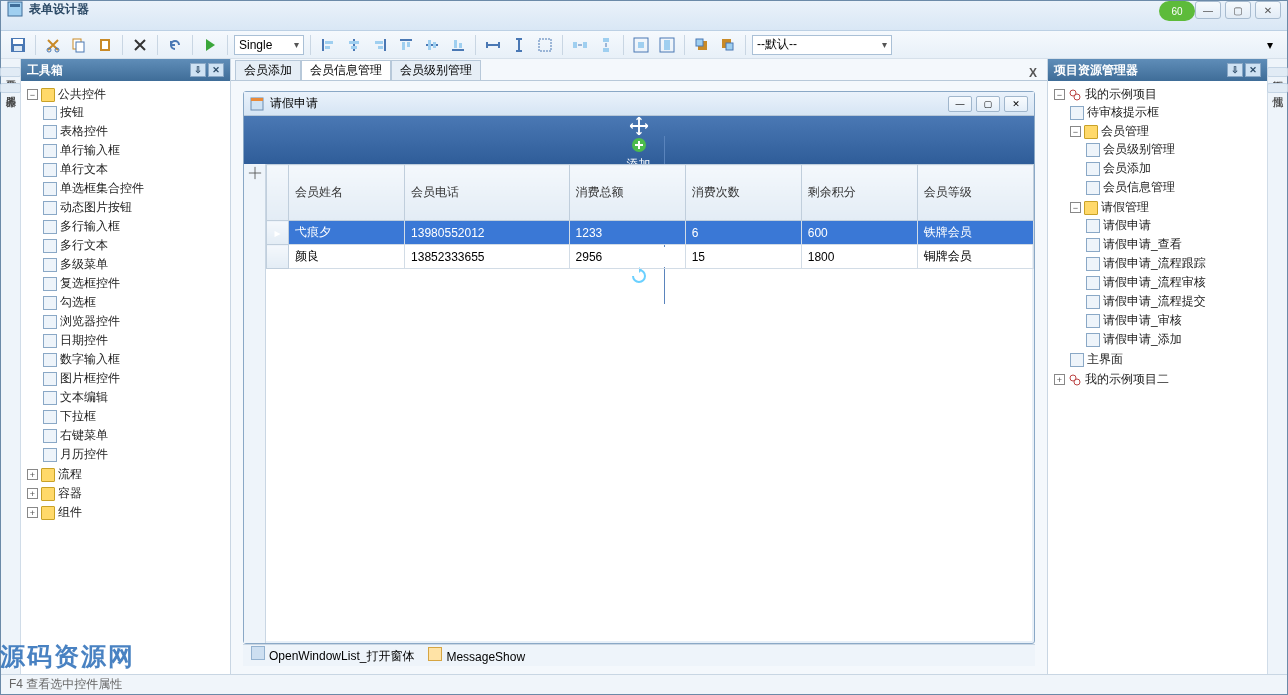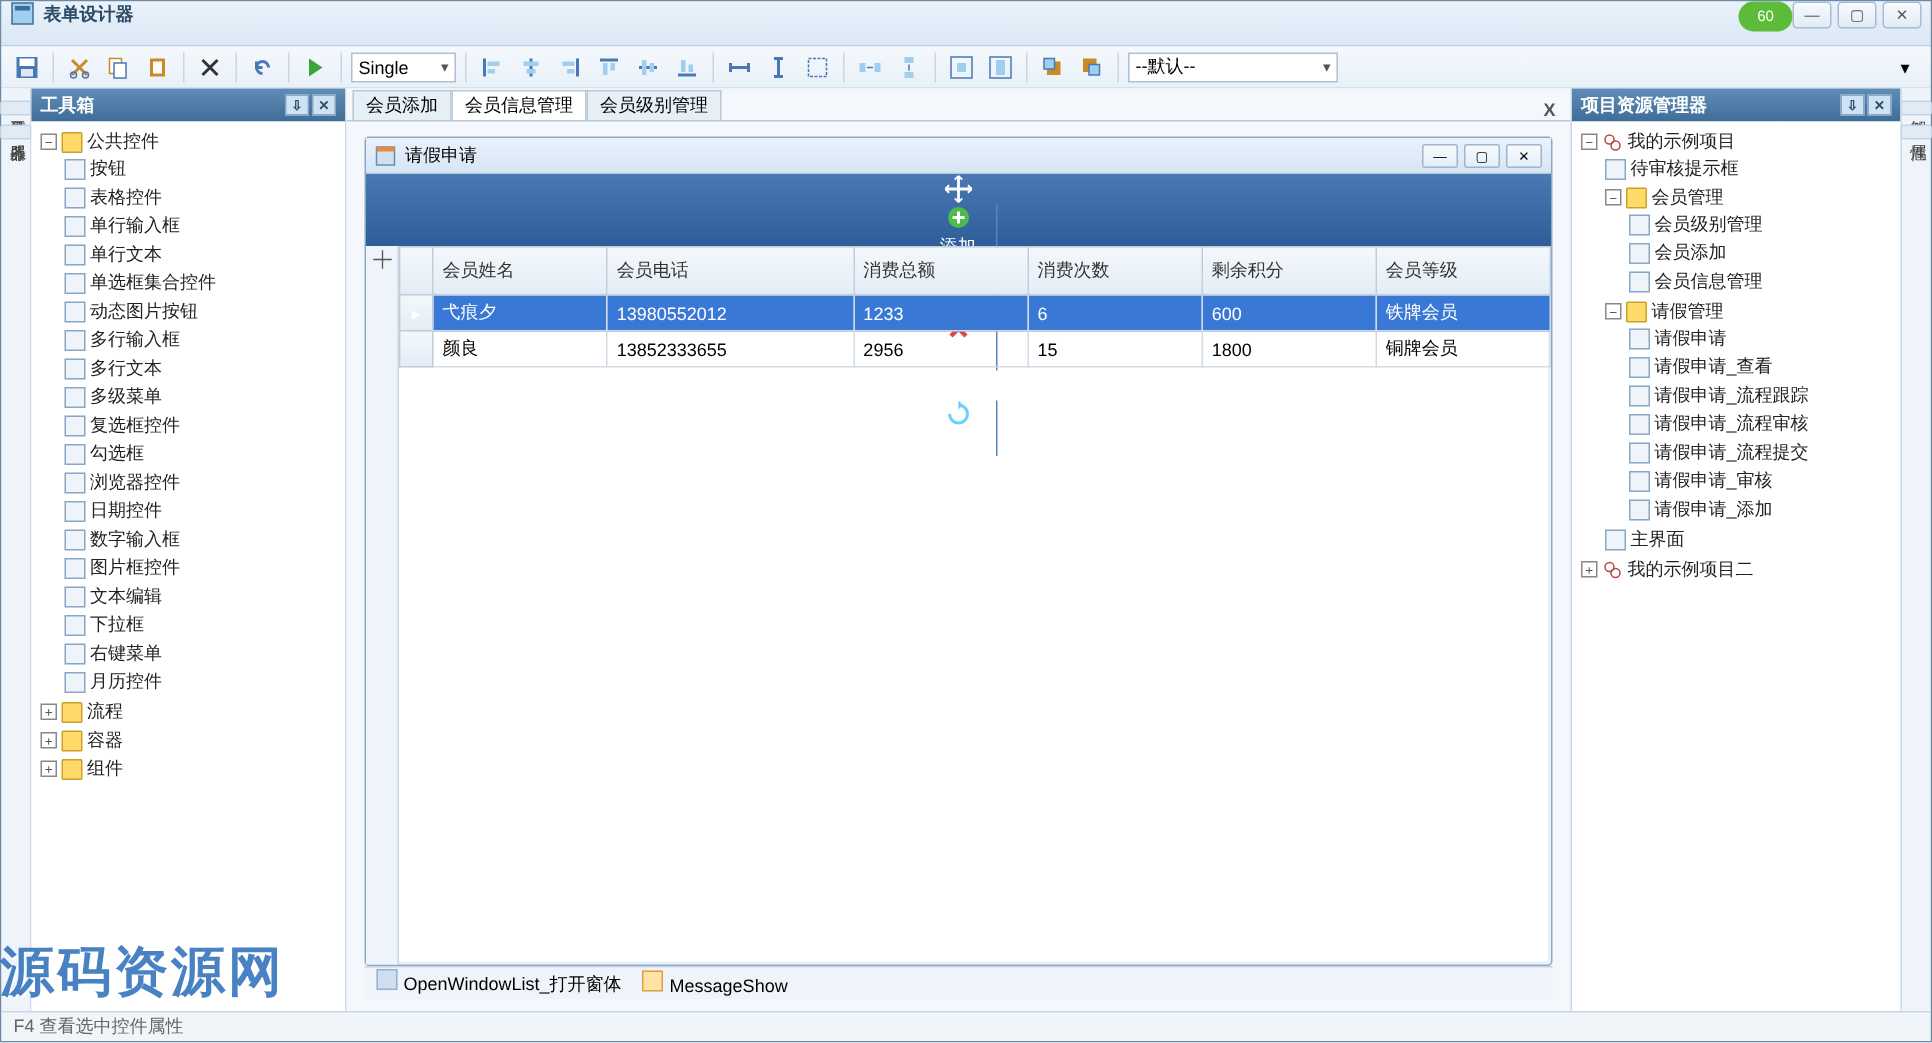--- a/index.html
+++ b/index.html
@@ -46,30 +46,30 @@
 .innerwin .iwtitle { height:24px; background: linear-gradient(#eaf2fb,#d6e5f4); display:flex; align-items:center; padding:0 6px; border-bottom:1px solid #b7c8d9; }
 .iwtitle .iwico { width:14px; height:14px; margin-right:6px; }
 .iwtitle .iwbtns { margin-left:auto; display:flex; gap:4px; }
 .iwbtn { width:24px; height:16px; border:1px solid #a0b6cc; background:linear-gradient(#f8fbfe,#e4eef8); border-radius:2px; font-size:9px; display:flex; align-items:center; justify-content:center; cursor:pointer; }
 .bluetoolbar { height:48px; background: linear-gradient(#4a78b4,#2f5d99); display:flex; align-items:center; padding:0 2px;flex-direction:column; }
 .btbtn { width:52px; height:46px; display:flex; flex-direction:column; align-items:center; justify-content:center; color:#fff; cursor:pointer; gap:2px; border-right:1px solid #5a84bc; }
 .btbtn svg { width:18px; height:18px; }
 .moveh { width:20px; display:flex; align-items:center; justify-content:center; cursor:move; }
 .grid { flex:1; min-height:0; overflow:auto; }
 .grid table { border-collapse:collapse; width:100%; }
-.grid th { background: linear-gradient(#f4f8fc,#e3ecf5); border:1px solid #c0cedc; text-align:left; padding:7px 6px; font-weight:normal; color:#333; }
+.grid th { background: linear-gradient(#f4f8fc,#e3ecf5); border:1px solid #c0cedc; text-align:left; padding:19px 6px; font-weight:normal; color:#333; }
 .grid td { border:1px solid #d2dce6; padding:3px 6px; }
 .grid .rowsel { width:22px; background: linear-gradient(#f4f8fc,#e3ecf5); border:1px solid #c0cedc; text-align:center; }
 .grid tr.sel td { background:#3a78d6; color:#fff; }
 .grid tr.sel .rowsel { background: linear-gradient(#f4f8fc,#e3ecf5); }
 .statusstrip { height:22px; border-top:1px solid #c9d6e3; background:#eef4fa; display:flex; align-items:center; padding:0 8px; gap:14px; }
 .statusstrip .sico { width:14px; height:14px; background:#cddff1; border:1px solid #94b2d0; display:inline-block; margin-right:4px; }
 .rightstrip { width:20px; background:#eef4fa; border-left:1px solid #d0dce8; display:flex; flex-direction:column; align-items:center; padding-top:8px; gap:6px; }
 .solpanel { width:220px; display:flex; flex-direction:column; border-left:1px solid #c9d6e3; }
-.watermark { position:absolute; left:0; bottom:22px; font-size:36px; font-weight:bold; color:#2a6db8; opacity:0.85; pointer-events:none; letter-spacing:2px; z-index:50; text-shadow:1px 1px 0 #fff; }
+.watermark { position:absolute; left:0; bottom:22px; font-size:25px; font-weight:bold; color:#2a6db8; opacity:0.85; pointer-events:none; letter-spacing:2px; z-index:50; text-shadow:1px 1px 0 #fff; }
 .footer { height:20px; border-top:1px solid #c9d6e3; background:#f0f5fa; display:flex; align-items:center; padding:0 8px; font-size:11px; color:#666; }
 .tnode span.lbl { color:#222; }
 .chain { width:14px; height:14px; }
 </style>
 </head>
 <body>
 
 <div class="window">
   <div class="titlebar">
     <span class="ticon">

